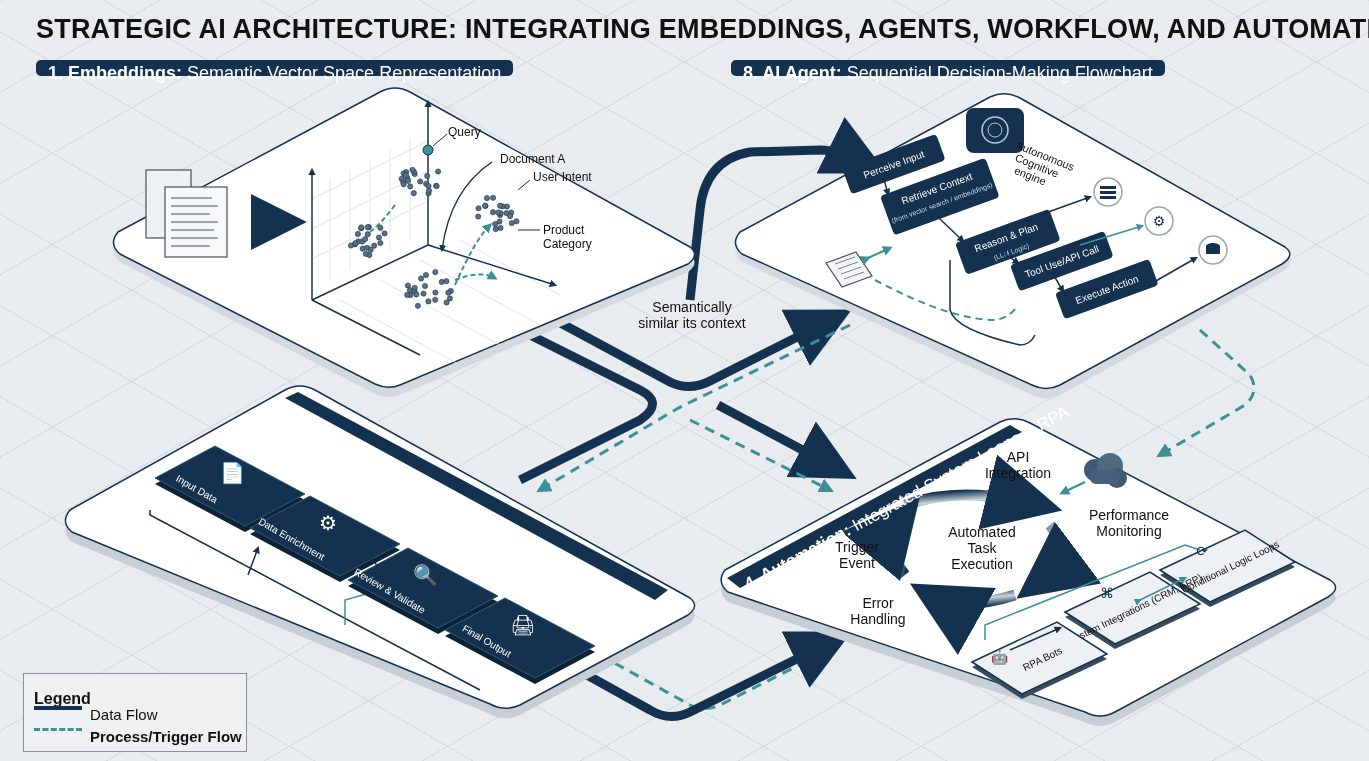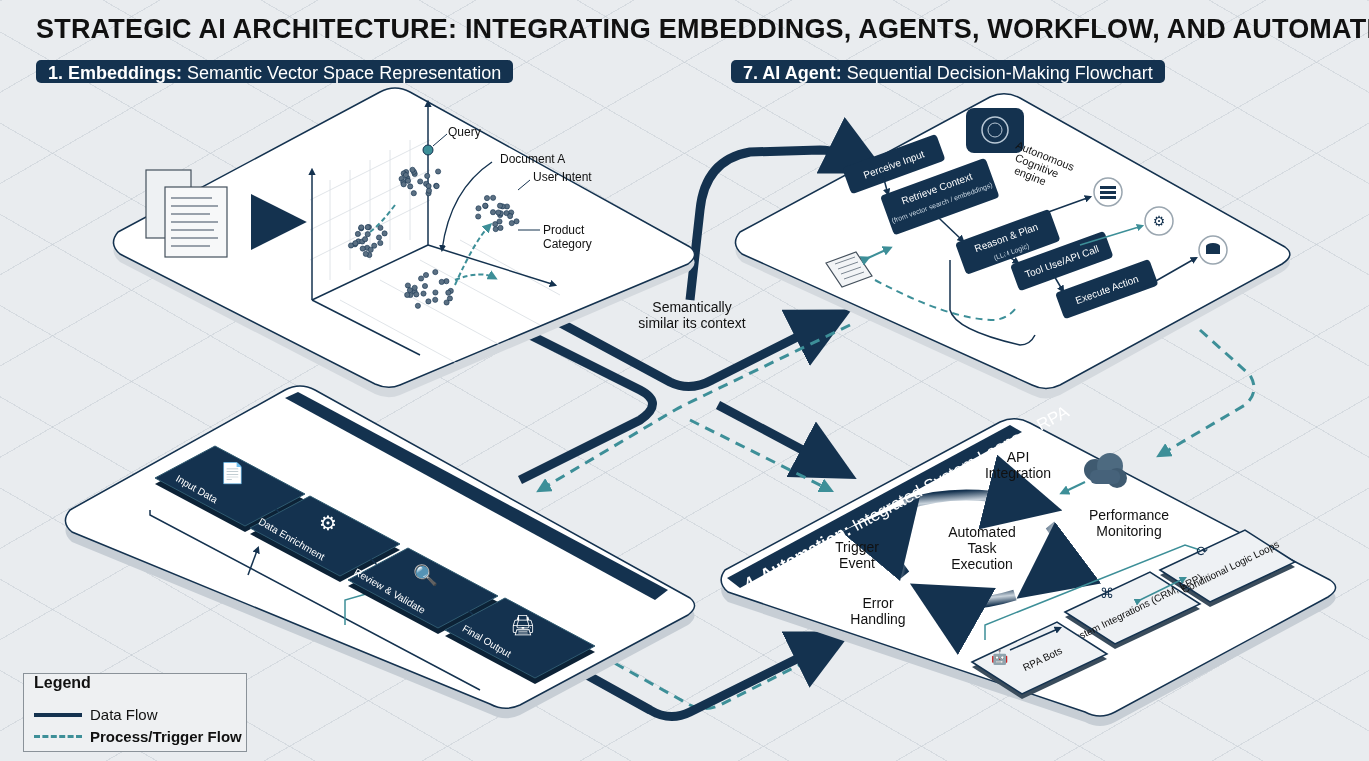--- a/index.html
+++ b/index.html
@@ -14,31 +14,31 @@
       repeating-linear-gradient(30deg, transparent 0 78px, rgba(190,198,206,0.45) 78px 79px),
       repeating-linear-gradient(-30deg, transparent 0 78px, rgba(190,198,206,0.45) 78px 79px);
   }
   svg.main { position: absolute; left: 0; top: 0; }
   .title {
     position: absolute; left: 36px; top: 14px; width: 1320px;
     font-size: 27px; font-weight: bold; color: #111; letter-spacing: 0.2px;
     white-space: nowrap;
   }
   .section-badge {
-    position: absolute; height: 23px; line-height: 27px;
+    position: absolute; height: 16px; line-height: 27px;
     background: #14324f; color: #fff; border-radius: 5px;
     padding: 0 12px; font-size: 18px; white-space: nowrap;
   }
   .section-badge b { font-weight: bold; }
   .legend {
     position: absolute; left: 23px; top: 673px; width: 222px; height: 77px;
     border: 1px solid #8a9299; background: #eef0f2;
   }
-  .legend .lg-title { position: absolute; left: 10px; top: 0; font-size: 16px; font-weight: bold; color: #111; }
-  .legend .lg-row { position: absolute; left: 10px; font-size: 15px; color: #111; display: flex; align-items: center; }
+  .legend .lg-title { position: absolute; left: 10px; top: 16px; font-size: 16px; font-weight: bold; color: #111; }
+  .legend .lg-row { position: absolute; left: 10px; font-size: 15px; color: #111; display: flex; align-items: flex-start; }
   .legend .lg-row .sw { width: 48px; margin-right: 8px; }
   .sw-solid { height: 4px; background: #14324f; }
   .sw-dash { height: 0; border-top: 3px dashed #3d8f98; }
   svg text { font-family: "Liberation Sans", sans-serif; }
 </style>
 </head>
 <body>
 
 <div class="grid-bg"></div>
 
@@ -392,21 +392,21 @@
   </text>
 </svg>
 
 <div class="title">STRATEGIC AI ARCHITECTURE: INTEGRATING EMBEDDINGS, AGENTS, WORKFLOW, AND AUTOMATION</div>
 
 <div class="section-badge" style="left:36px; top:60px;">
   <b>1. Embeddings:</b>
   <span>Semantic Vector Space Representation</span>
 </div>
 <div class="section-badge" style="left:731px; top:60px;">
-  <b>7. AI Agent:</b>
+  <b>8. AI Agent:</b>
   <span>Sequential Decision-Making Flowchart</span>
 </div>
 
 <div style="position:absolute; left:285px; top:403px; transform-origin:0 0; transform:rotate(28.5deg); color:#fff; font-size:17px; white-space:nowrap;">
   <b>3. Workflow:</b>
   <span>Sequential Process Pipeline</span>
 </div>
 <div style="position:absolute; left:741px; top:577px; transform-origin:0 0; transform:rotate(-28.5deg); color:#fff; font-size:17px; white-space:nowrap;">
   <b>4. Automation:</b>
   <span>Integrated System Loops &amp; RPA</span>

